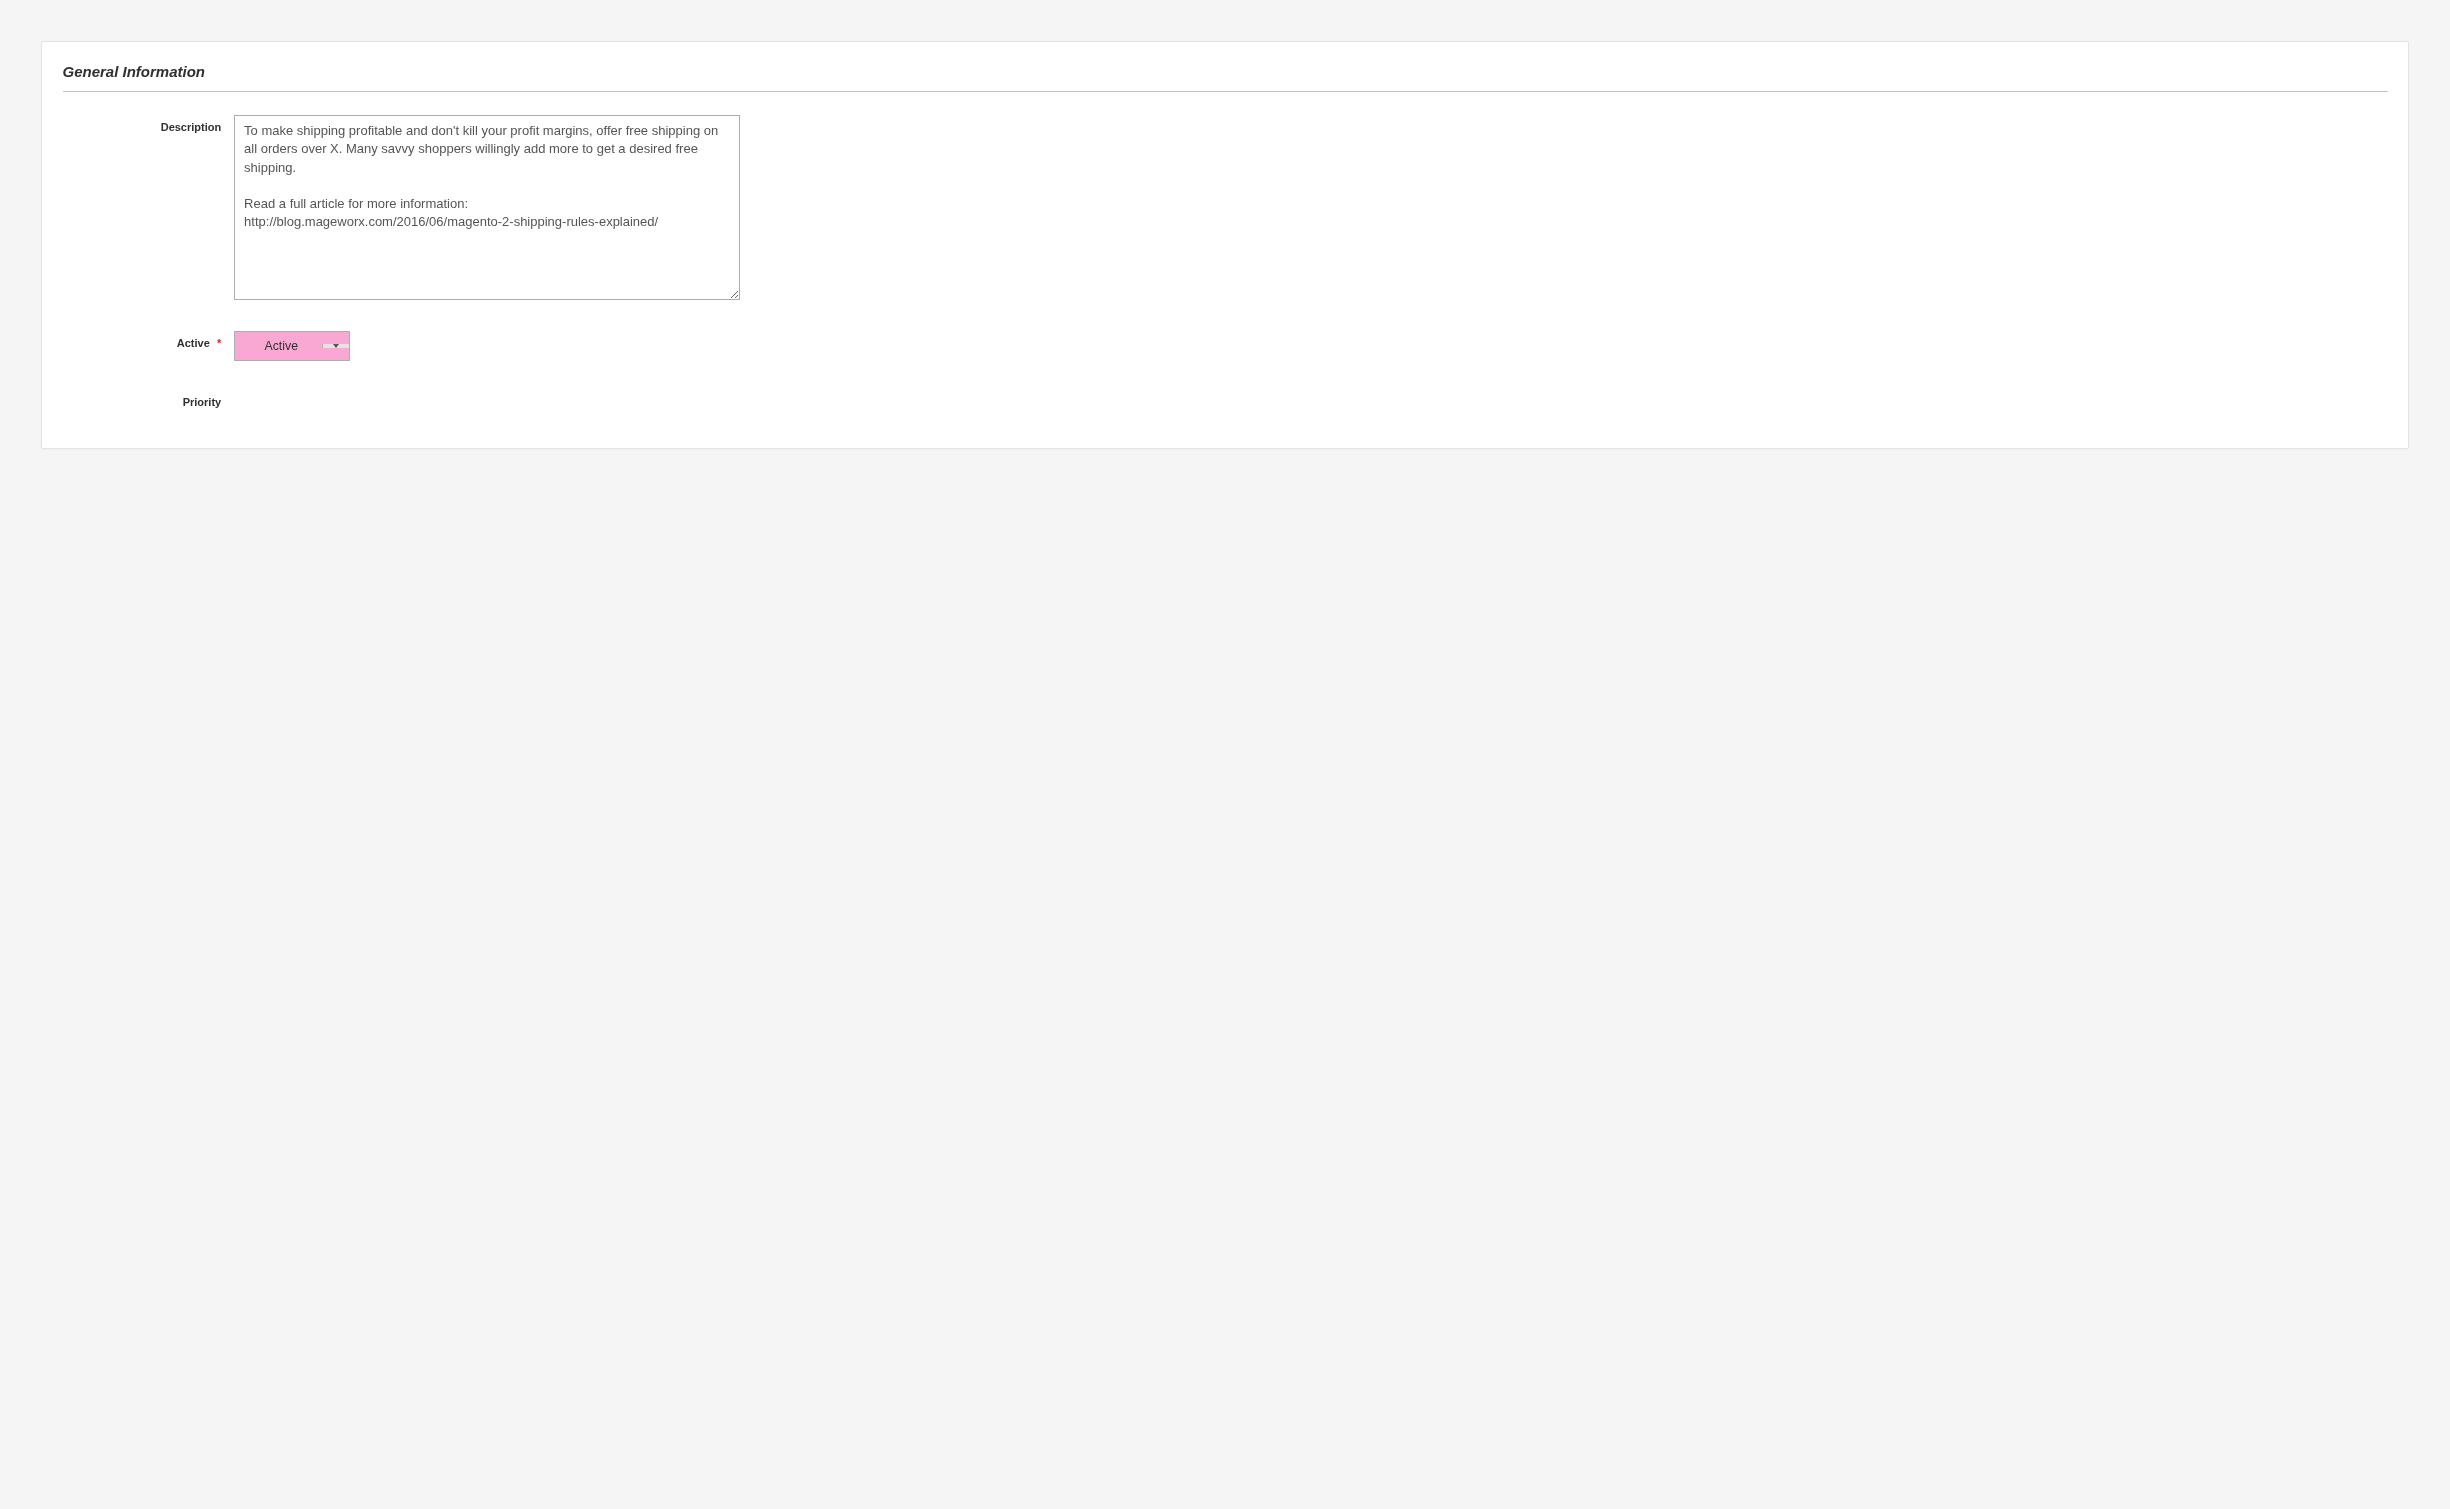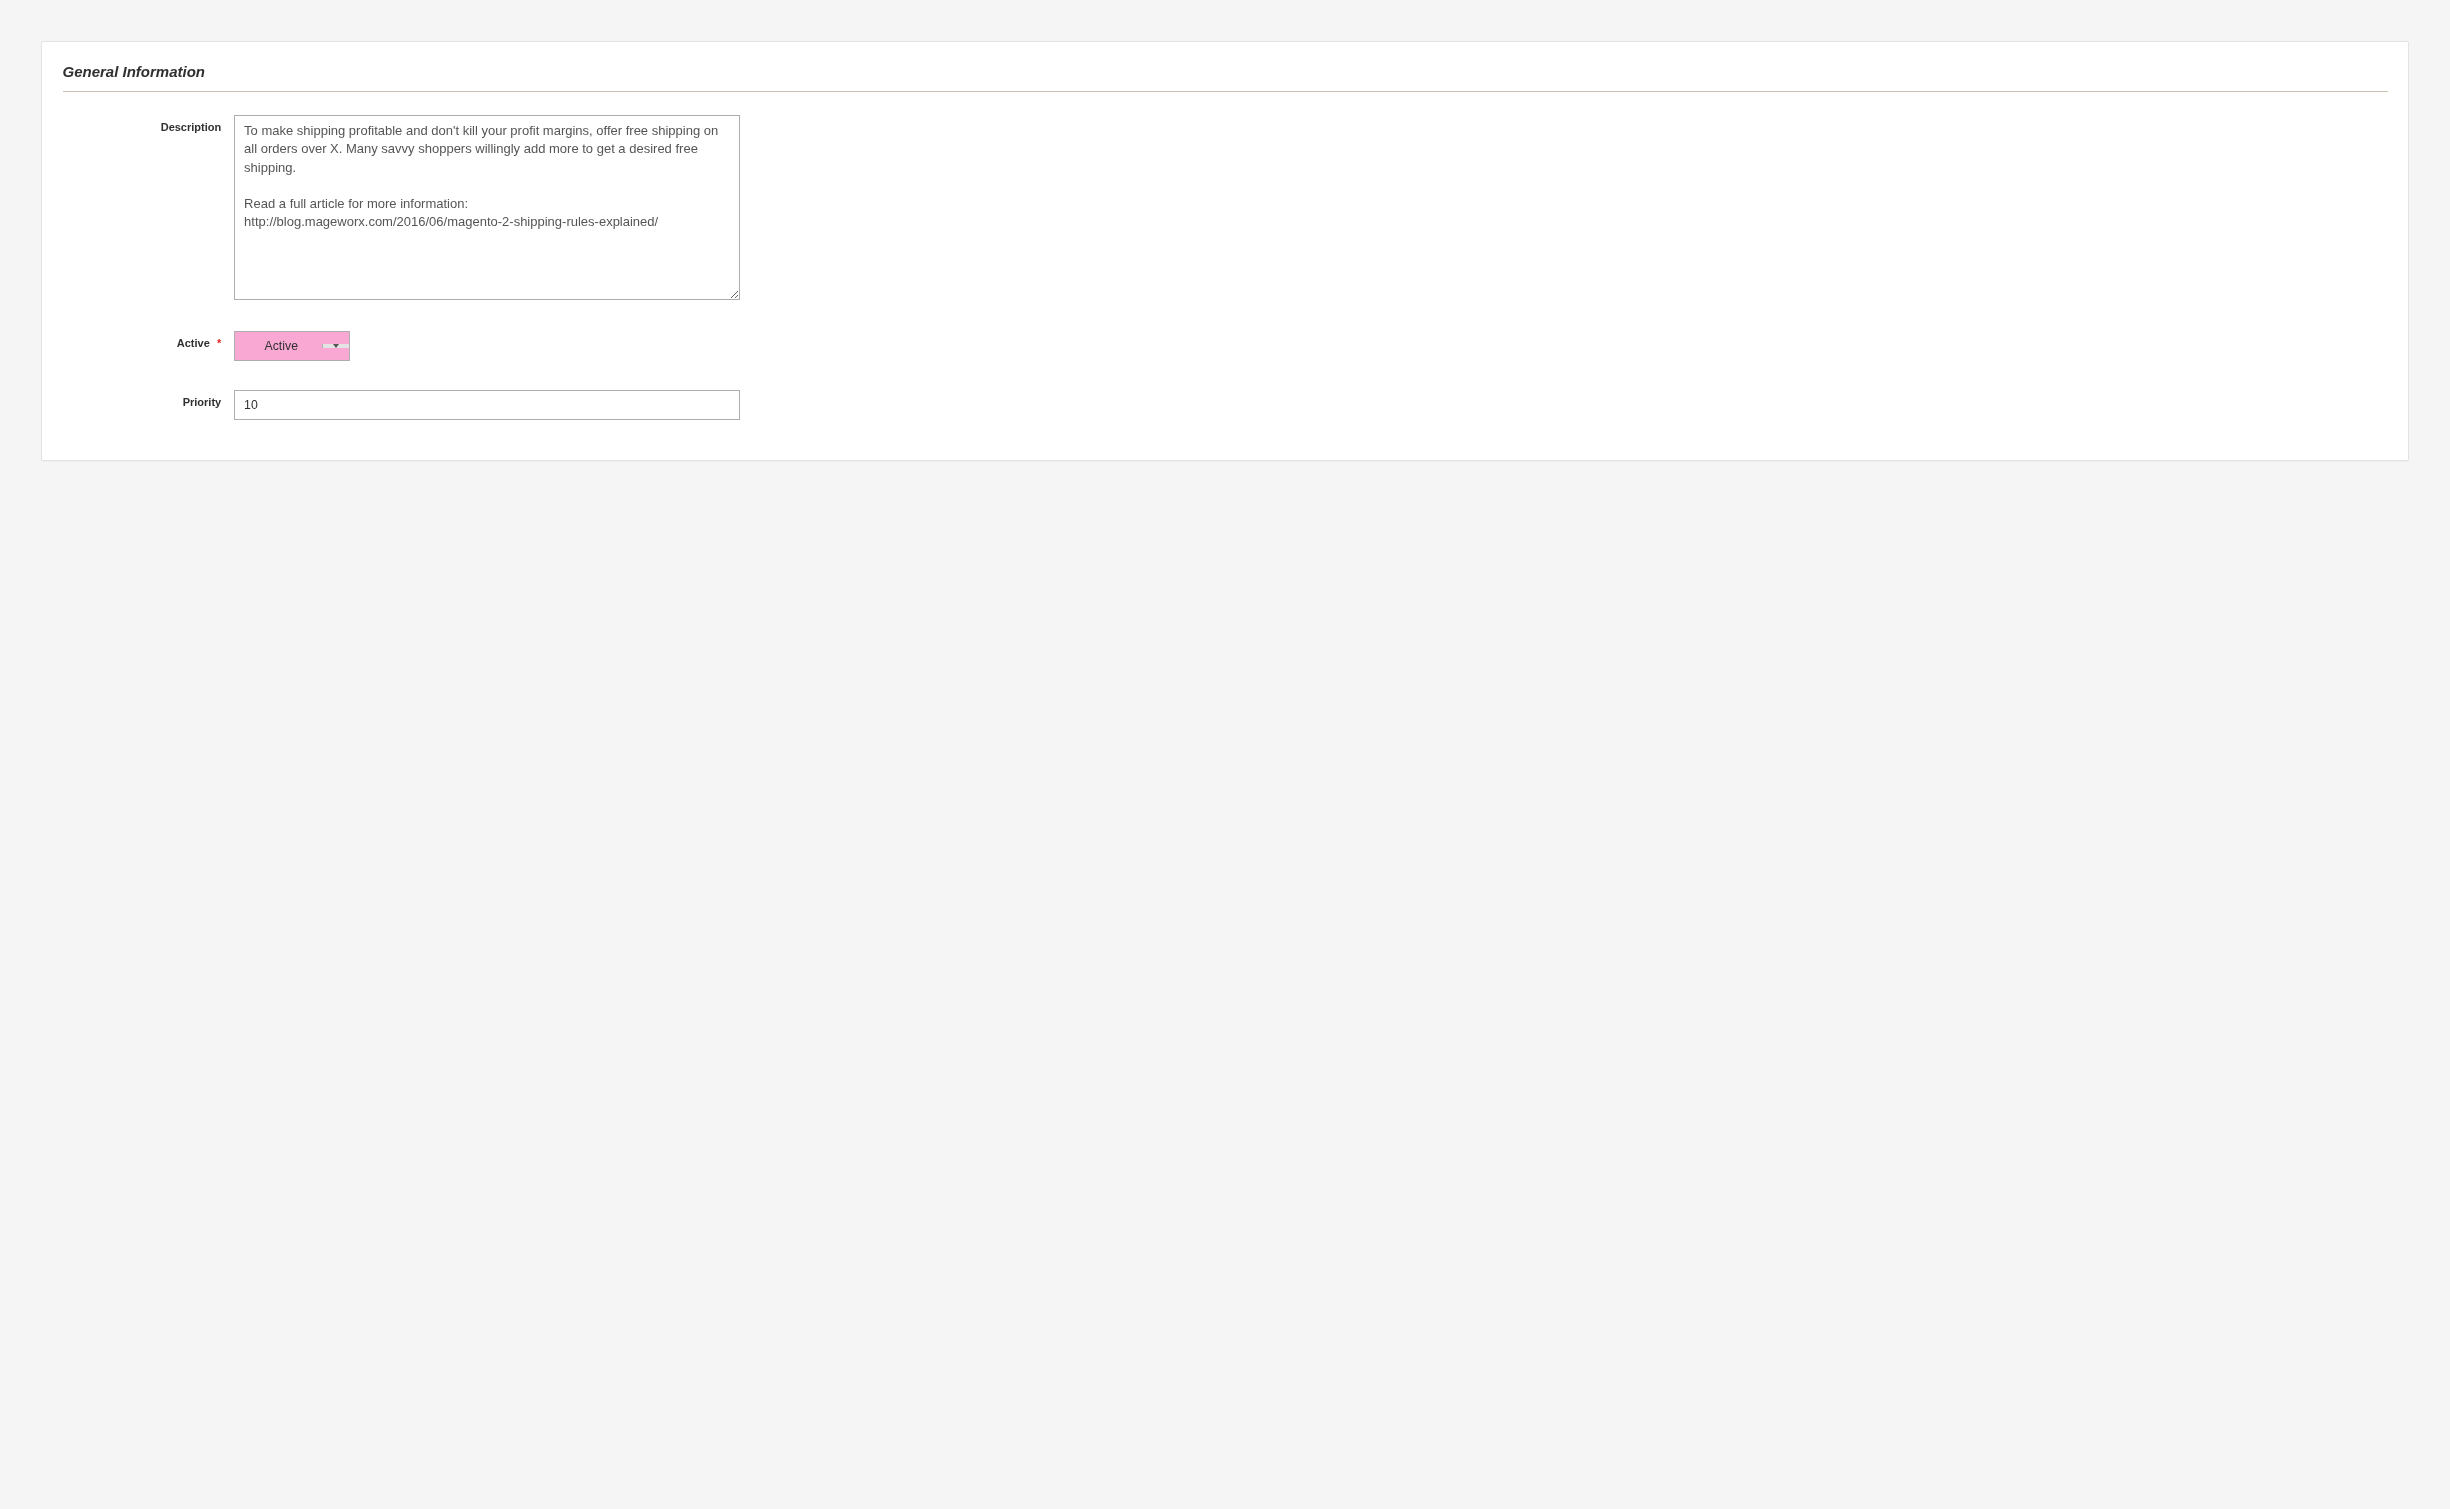--- a/index.html
+++ b/index.html
@@ -141,18 +141,15 @@
           <span class="caret"></span>
         </div>
       </div>
     </div>
   </div>
 
   <div class="form-row">
     <div class="label-col">
       <span>Priority</span>
     </div>
-    <div class="field-col">
-      <input type="text" class="priority-input" value="10" style="">
-    </div>
   </div>
 </div>
 
 
 </body></html>

